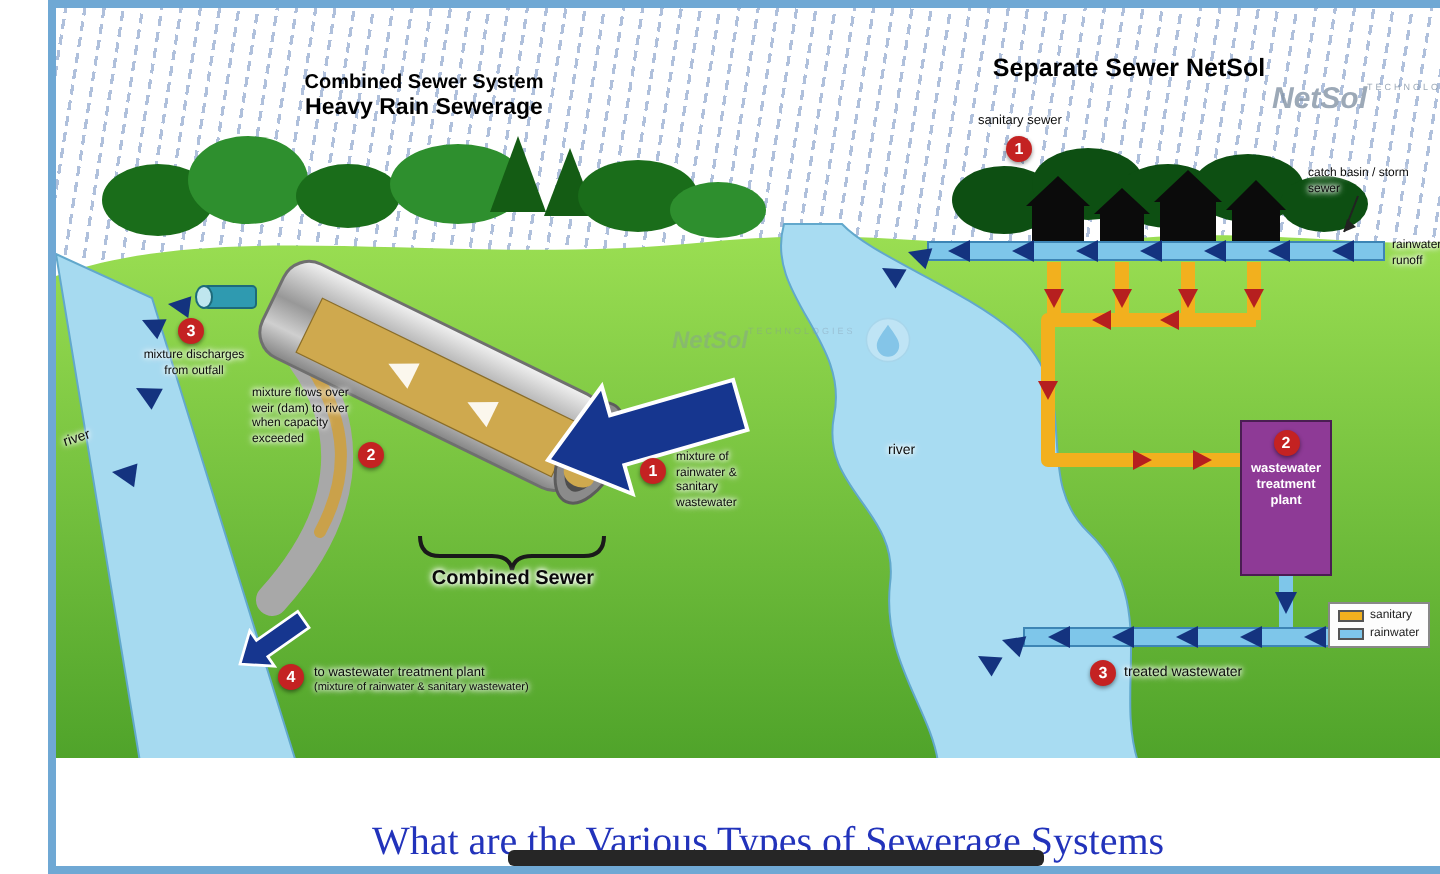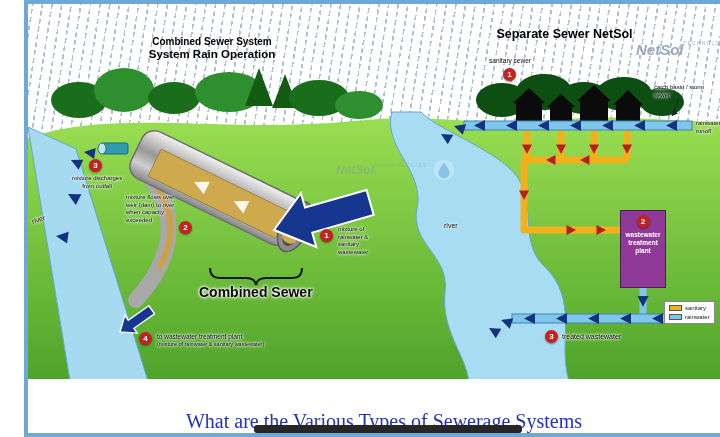--- a/index.html
+++ b/index.html
@@ -176,40 +176,40 @@
 
     <g transform="translate(96,332) rotate(-35) scale(0.45)">
       <path d="M0,0 L30,-24 L30,-11 L86,-11 L86,11 L30,11 L30,24 Z" fill="#16368f" stroke="#fff" stroke-width="3"></path>
     </g>
 
     <path d="M186,268 Q186,278 196,278 L222,278 Q231,278 232,285 Q233,278 242,278 L268,278 Q278,278 278,268" stroke="#1a1a1a" stroke-width="2" fill="none"></path>
   </svg>
 
   <div class="title" style="left:118px;top:36px;width:140px">
     <div style="font-size:10px">Combined Sewer System</div>
-    <div style="font-size:11.5px">System Rain Operation</div>
+    <div style="font-size:11.5px">Heavy Rain Sewerage</div>
   </div>
   <div class="title" style="left:468px;top:27px;width:145px;font-size:12.5px">Separate Sewer NetSol</div>
 
   <div class="marker" style="left:296px;top:229px">1</div>
   <div class="lbl" style="left:314px;top:226px;width:46px">mixture of rainwater &amp; sanitary wastewater</div>
 
   <div class="marker" style="left:155px;top:221px">2</div>
   <div class="lbl" style="left:102px;top:194px;width:52px">mixture flows over weir (dam) to river when capacity exceeded</div>
 
   <div class="marker" style="left:65px;top:159px">3</div>
   <div class="lbl" style="left:44px;top:175px;width:58px;text-align:center">mixture discharges from outfall</div>
 
   <div class="marker" style="left:115px;top:332px">4</div>
   <div class="lbl" style="left:133px;top:333px;width:135px;font-size:6.5px">
     <div>to wastewater treatment plant</div>
     <div style="font-size:5.5px">(mixture of rainwater &amp; sanitary wastewater)</div>
   </div>
 
-  <div class="lbl" style="left:175px;top:284px;width:115px;font-size:14px;font-weight:bold">Combined Sewer</div>
+  <div class="lbl" style="left:175px;top:284px;width:115px;text-align:center;font-size:10px;font-weight:bold">Combined Sewer</div>
   <div class="lbl" style="left:8px;top:216px;font-size:7px;transform:rotate(-18deg)">river</div>
 
   <div class="lbl" style="left:456px;top:57px;width:60px;text-align:center;font-size:6.5px">sanitary sewer</div>
   <div class="marker" style="left:479px;top:68px">1</div>
 
   <div class="lbl" style="left:630px;top:84px;width:52px">catch basin / storm sewer</div>
 
   <div class="lbl" style="left:672px;top:120px;width:40px">rainwater runoff</div>
 
   <div class="plant">

